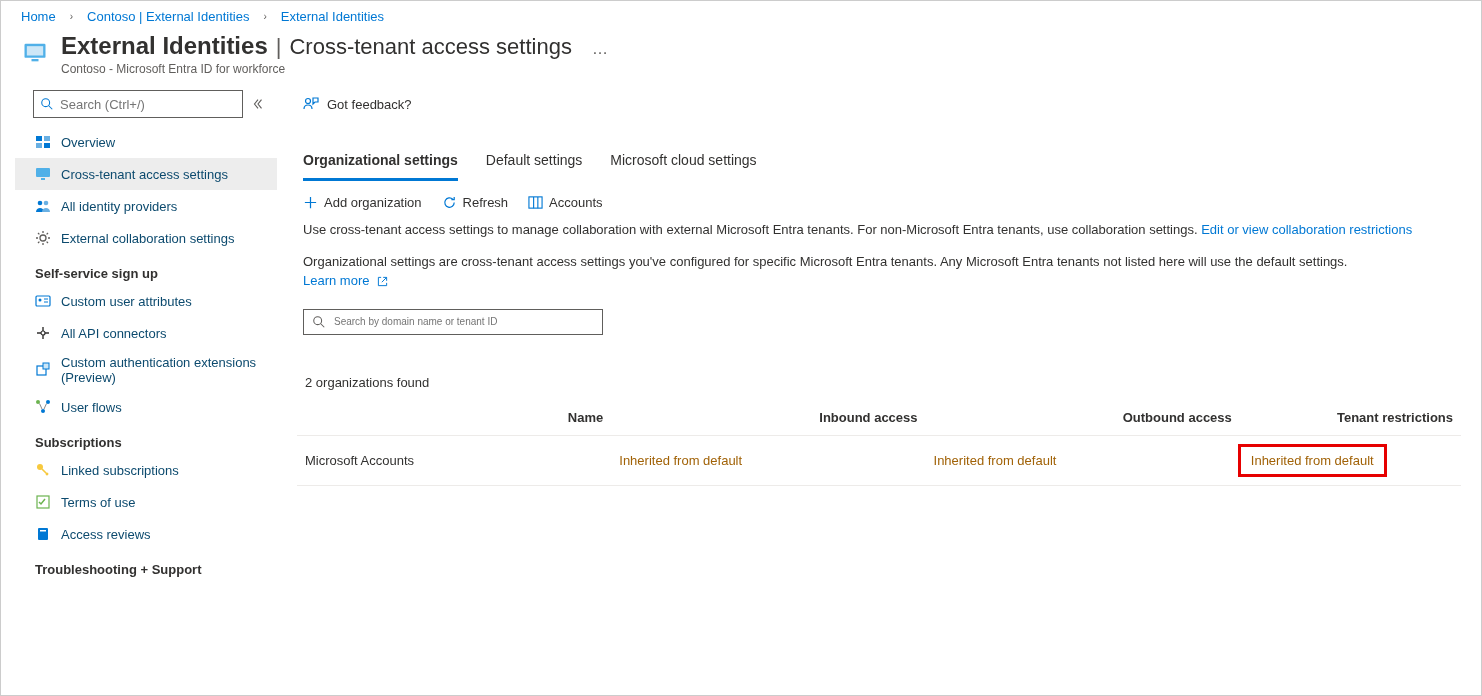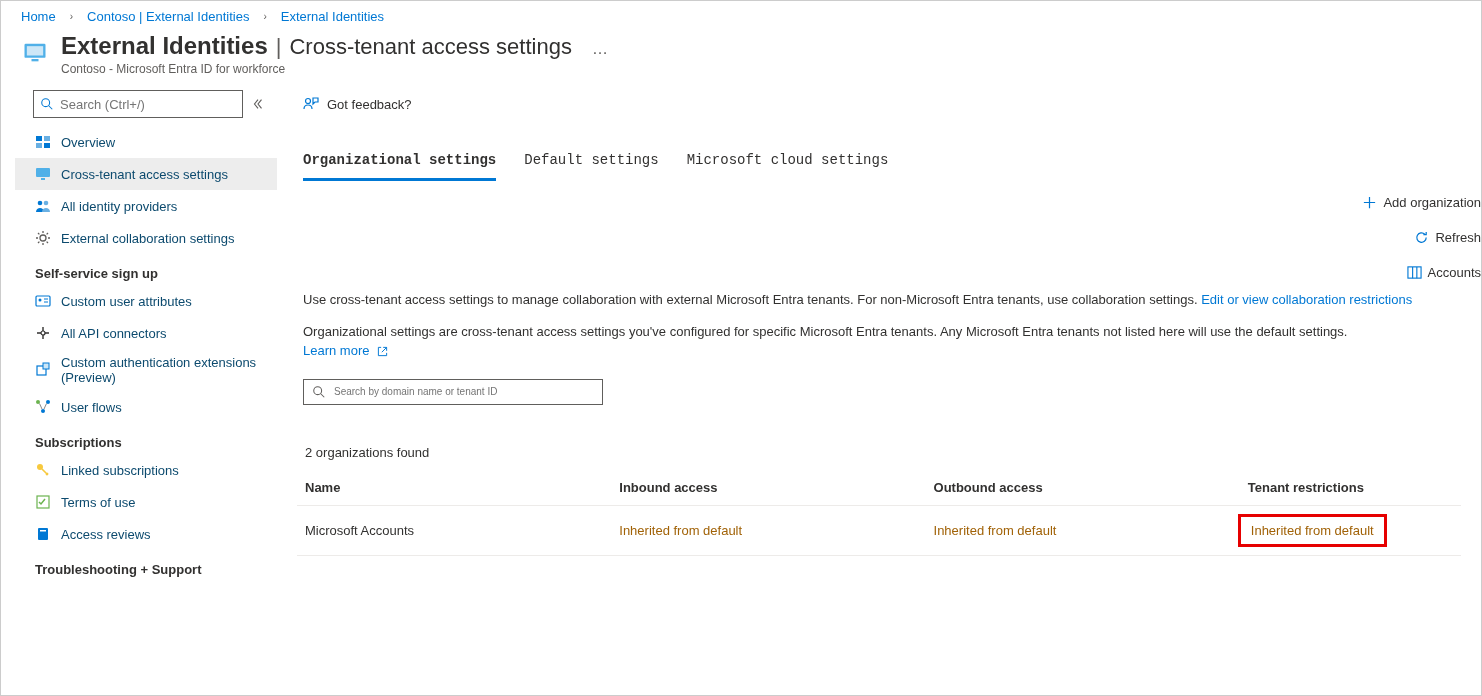--- a/index.html
+++ b/index.html
@@ -90,31 +90,30 @@
     display:flex;align-items:center;gap:8px;
     padding:6px 20px 14px 26px;
     color:#323130;font-size:13px;
   }
   .feedback-bar svg{width:16px;height:16px;color:#0078d4;}
   .tabs {
     display:flex;gap:28px;
     padding:0 0 0 26px;
     border-bottom:none;
     margin-top:20px;
-    font-family:Liberation Mono, monospace;
   }
   .tab {
     padding:6px 0 10px 0;font-size:14px;color:#323130;cursor:pointer;
     border-bottom:3px solid transparent;
   }
   .tab.active { font-weight:600;border-bottom-color:#0078d4;}
   
   .toolbar {
     display:flex;align-items:flex-end;gap:20px;
-    padding:14px 0 10px 26px;font-size:13px;flex-direction:column;
+    padding:14px 0 10px 26px;font-size:13px;
   }
   .tool-btn{display:flex;align-items:center;gap:6px;cursor:pointer;color:#323130;}
   .tool-btn svg{width:15px;height:15px;color:#0078d4;}
   
   .desc-text{padding:0 26px 12px 14px;font-size:13px;line-height:1.5;color:#323130;margin-left:12px;}
   .desc-text .link-icn{display:inline-block;vertical-align:middle;margin-left:4px;}
   
   .tenant-search{
     margin:6px 0 0 26px;
     width:300px;height:26px;
@@ -122,21 +121,21 @@
     display:flex;align-items:center;padding:0 8px;
     font-size:13px;color:#605e5c;
   }
   .tenant-search svg{width:14px;height:14px;margin-right:8px;color:#605e5c;}
   .tenant-search input{border:none;outline:none;flex:1;font-size:10px;background:transparent;}
   
   .count-text{padding:40px 0 10px 28px;font-size:13px;color:#323130;}
 
   table.orgs{width:calc(100% - 40px);margin:0 20px 0 20px;border-collapse:collapse;font-size:13px;}
   table.orgs th{
-    text-align:left;font-weight:600;padding:10px 8px;border-bottom:1px solid #edebe9;
+    text-align:right;font-weight:600;padding:10px 8px;border-bottom:1px solid #edebe9;
   }
   table.orgs td{
     padding:14px 8px;border-bottom:1px solid #edebe9;vertical-align:middle;
   }
   .cell-link{color:#a16207;}
   .highlight-box{
     border:3px solid #e60000;
     padding:6px 10px;
     display:inline-block;
     margin:-6px -10px;

